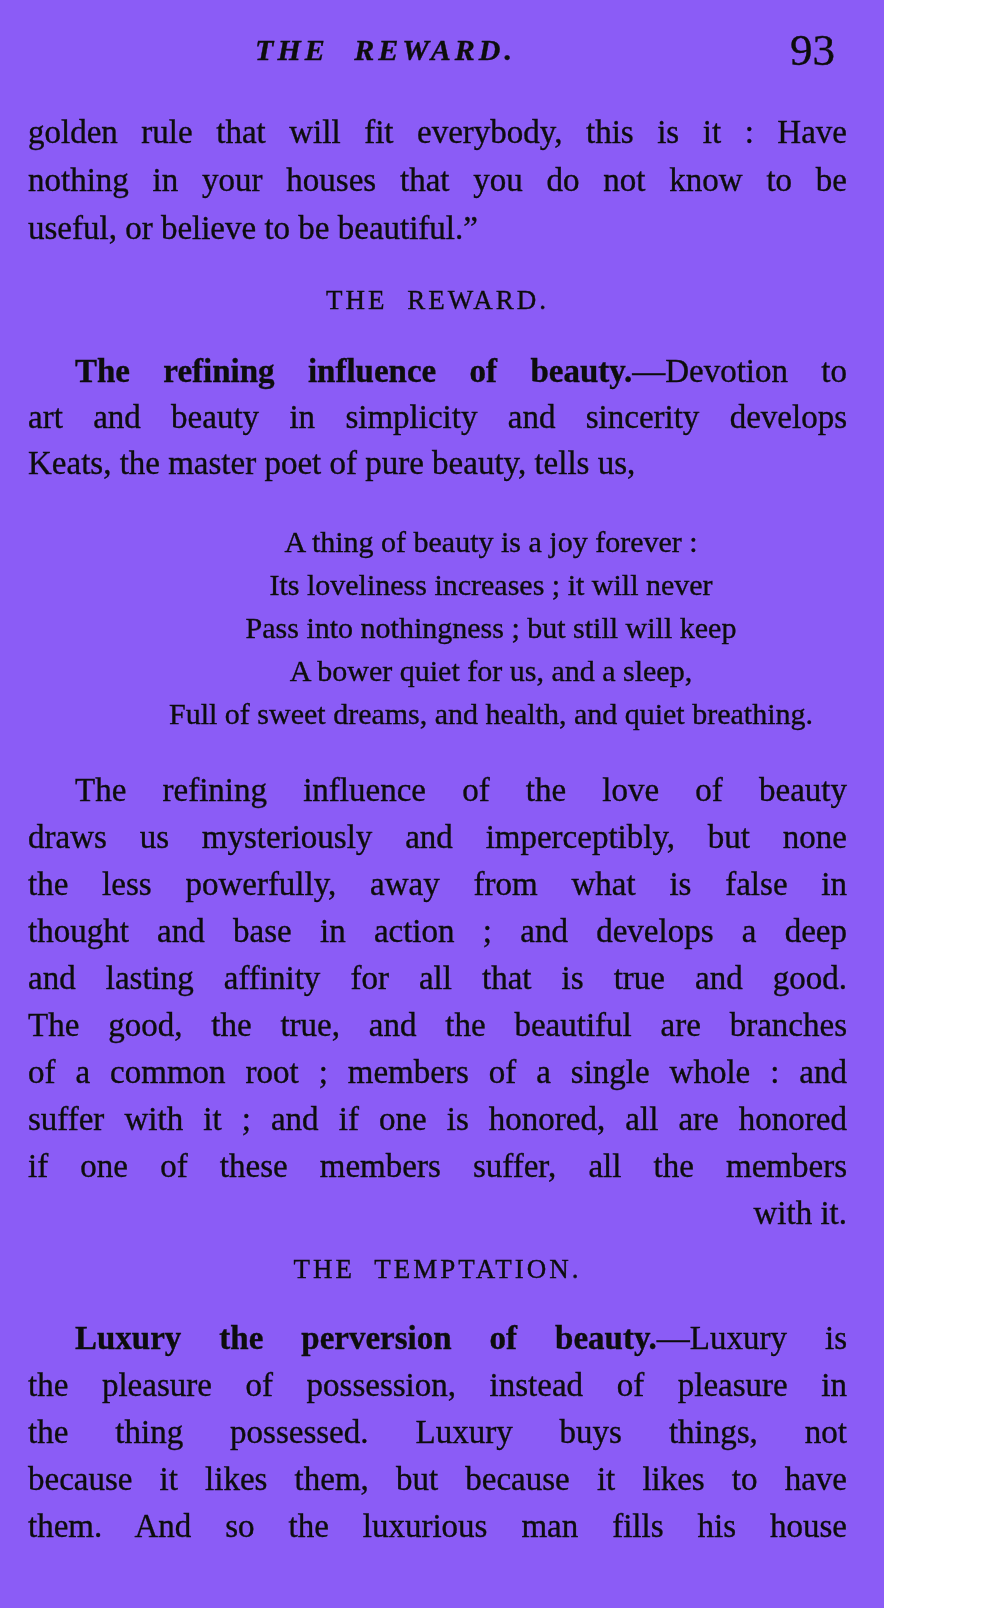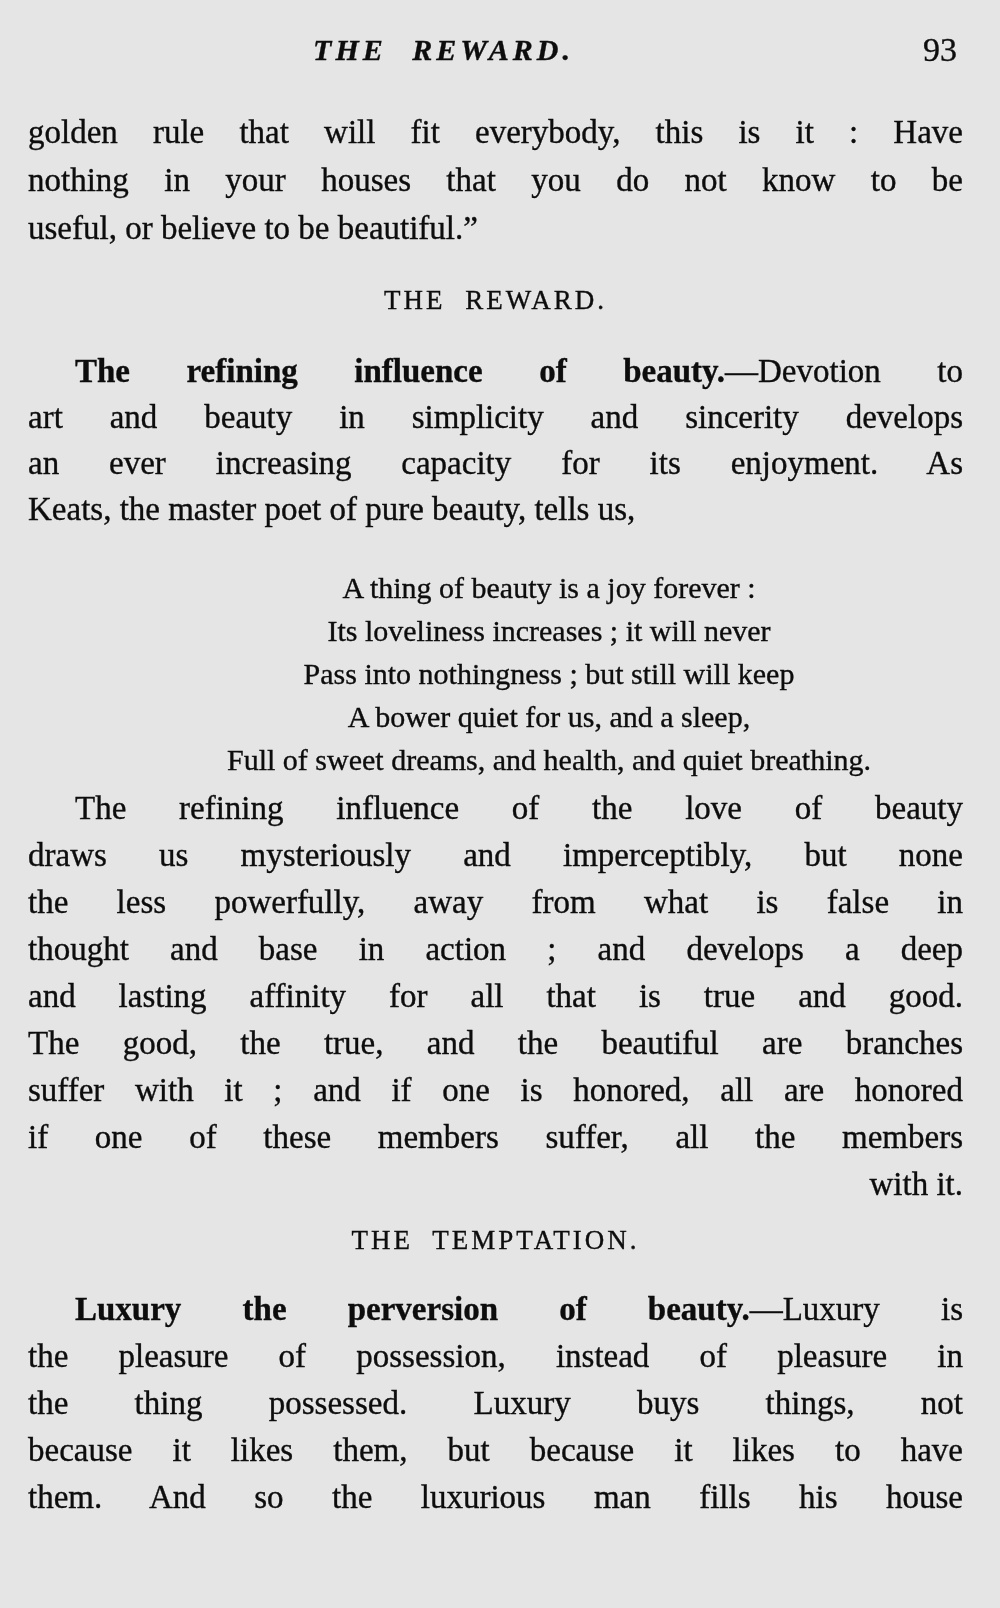--- a/index.html
+++ b/index.html
@@ -1,20 +1,20 @@
 <!DOCTYPE html>
 <html><head>
 <meta charset="utf-8">
 <style>
   html, body { margin: 0; padding: 0; background: #ffffff; }
   .page {
     position: relative;
-    width: 1000px;
+    width: 884px;
     height: 1608px;
-    background: #e5e5e5;
+    background: #8b5cf6;
     color: #0d0d0d;
     font-family: "Liberation Serif", "DejaVu Serif", serif;
     box-sizing: border-box;
     padding: 30px 37px 0 28px;
     overflow: hidden;
     -webkit-text-stroke: 0.35px #0d0d0d;
   }
   .running-head {
     position: relative;
     height: 40px;
@@ -25,23 +25,23 @@
     position: relative;
     left: -52px;
     font-style: italic;
     font-weight: 700;
     font-size: 30px;
     letter-spacing: 4px;
     word-spacing: 14px;
   }
   .rh-page {
     position: absolute;
-    right: 6px;
+    right: 12px;
     top: 0;
-    font-size: 34px;
+    font-size: 45px;
     font-weight: 400;
   }
   .para { margin: 0; }
   .line {
     font-size: 33px;
     line-height: 48px;
     text-align: left;
   }
   .j {
     text-align: justify;
@@ -62,21 +62,21 @@
   .sect-reward  { margin-top: 30px; }
   .para-refining { margin-top: 30px; }
   .para-refining .line { line-height: 46px; }
   .poem { margin-top: 34px; padding-left: 107px; }
   .poem .line {
     font-size: 30px;
     line-height: 43px;
     text-align: center;
     text-align-last: auto;
   }
-  .para-love { margin-top: 4px; }
+  .para-love { margin-top: 32px; }
   .para-love .line { line-height: 47px; text-align: right; }
   .sect-temptation { margin-top: 14px; }
   .para-luxury { margin-top: 28px; }
   .para-luxury .line { line-height: 47px; }
 </style>
 </head>
 <body>
 
 <div class="page">
 
@@ -89,39 +89,39 @@
     <div class="line j">golden rule that will fit everybody, this is it : Have</div>
     <div class="line j">nothing in your houses that you do not know to be</div>
     <div class="line">useful, or believe to be beautiful.”</div>
   </div>
 
   <div class="sect sect-reward">THE REWARD.</div>
 
   <div class="para para-refining">
     <div class="line j ind"><span class="b">The refining influence of beauty.</span><span>—Devotion to</span></div>
     <div class="line j">art and beauty in simplicity and sincerity develops</div>
-    <div class="line j">an ever increasing capacity for its enjoyment. As</div>
     <div class="line">Keats, the master poet of pure beauty, tells us,</div>
   </div>
 
   <div class="poem">
     <div class="line">A thing of beauty is a joy forever :</div>
     <div class="line">Its loveliness increases ; it will never</div>
     <div class="line">Pass into nothingness ; but still will keep</div>
     <div class="line">A bower quiet for us, and a sleep,</div>
     <div class="line">Full of sweet dreams, and health, and quiet breathing.</div>
   </div>
 
   <div class="para para-love">
     <div class="line j ind">The refining influence of the love of beauty</div>
     <div class="line j">draws us mysteriously and imperceptibly, but none</div>
     <div class="line j">the less powerfully, away from what is false in</div>
     <div class="line j">thought and base in action ; and develops a deep</div>
     <div class="line j">and lasting affinity for all that is true and good.</div>
     <div class="line j">The good, the true, and the beautiful are branches</div>
+    <div class="line j">of a common root ; members of a single whole : and</div>
     <div class="line j">suffer with it ; and if one is honored, all are honored</div>
     <div class="line j">if one of these members suffer, all the members</div>
     <div class="line">with it.</div>
   </div>
 
   <div class="sect sect-temptation">THE TEMPTATION.</div>
 
   <div class="para para-luxury">
     <div class="line j ind"><span class="b">Luxury the perversion of beauty.</span><span>—Luxury is</span></div>
     <div class="line j">the pleasure of possession, instead of pleasure in</div>

